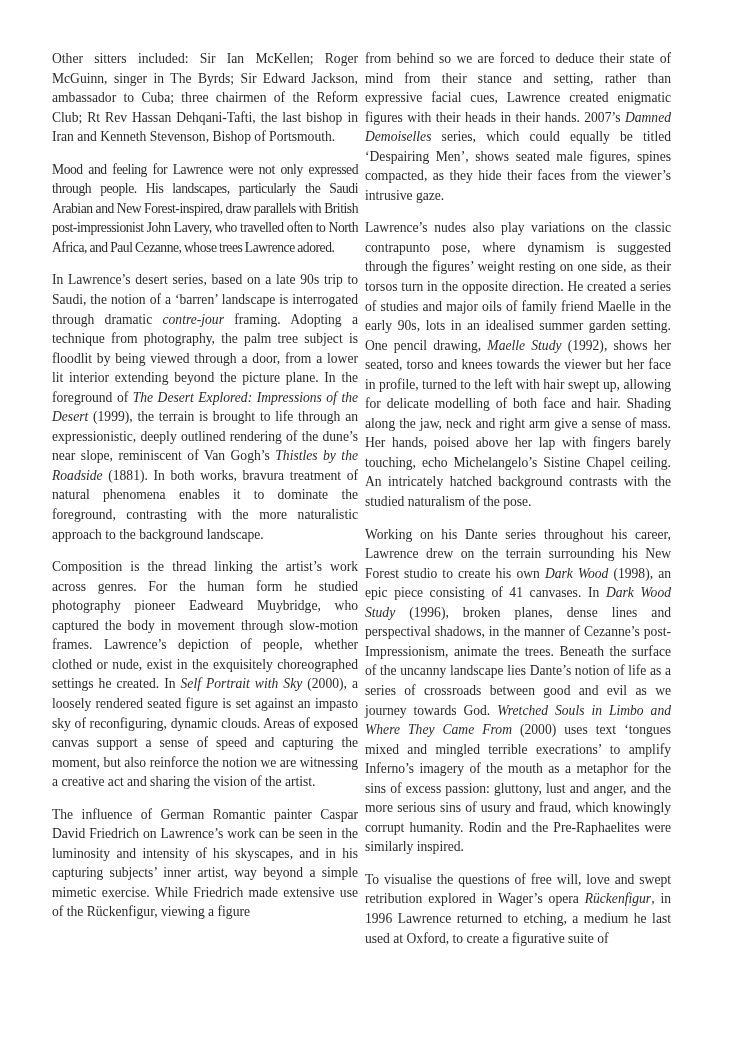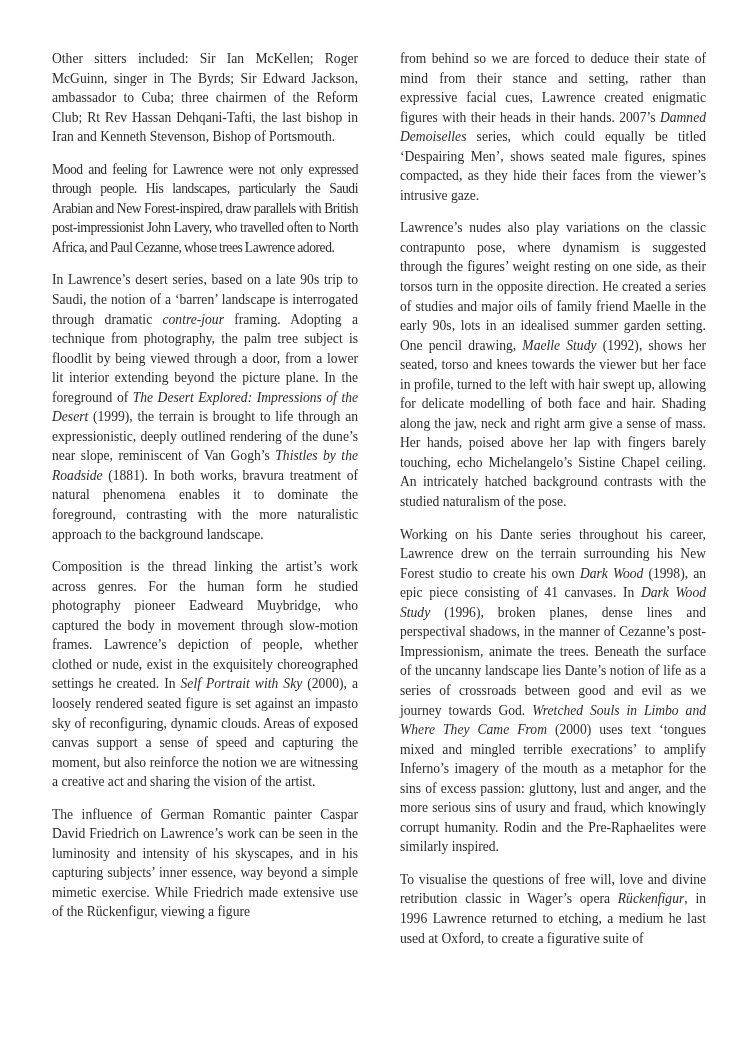--- a/index.html
+++ b/index.html
@@ -8,35 +8,35 @@
     position: absolute; left: 0; top: 0; width: 742px; height: 744px;
     background: #ffffff;
   }
   .col {
     position: absolute; top: 49px; width: 306px;
     font-family: "Liberation Serif", "DejaVu Serif", serif;
     font-size: 13.6px; line-height: 19.55px; color: #2b2b2b;
     text-align: justify; hyphens: none;
   }
   .col.left { left: 52px; }
-  .col.right { left: 400px; }
+  .col.right { left: 365px; }
   .col p { margin: 0 0 13px 0; }
   .col p.p-tight { letter-spacing: -0.45px; word-spacing: -0.5px; }
   em { font-style: italic; }
 </style>
 </head>
 <body>
 
 <div class="page">
   <div class="col left">
     <p><span>Other sitters included: Sir Ian McKellen; Roger McGuinn, singer in The Byrds; Sir Edward Jackson, ambassador to Cuba; three chairmen of the Reform Club; Rt Rev Hassan Dehqani-Tafti, the last bishop in Iran and Kenneth Stevenson, Bishop of Portsmouth.</span></p>
     <p class="p-tight"><span>Mood and feeling for Lawrence were not only expressed through people. His landscapes, particularly the Saudi Arabian and New Forest-inspired, draw parallels with British post-impressionist John Lavery, who travelled often to North Africa, and Paul Cezanne, whose trees Lawrence adored.</span></p>
     <p><span>In Lawrence’s desert series, based on a late 90s trip to Saudi, the notion of a ‘barren’ landscape is interrogated through dramatic </span><em>contre-jour</em><span> framing. Adopting a technique from photography, the palm tree subject is floodlit by being viewed through a door, from a lower lit interior extending beyond the picture plane. In the foreground of </span><em>The Desert Explored: Impressions of the Desert</em><span> (1999), the terrain is brought to life through an expressionistic, deeply outlined rendering of the dune’s near slope, reminiscent of Van Gogh’s </span><em>Thistles by the Roadside</em><span> (1881). In both works, bravura treatment of natural phenomena enables it to dominate the foreground, contrasting with the more naturalistic approach to the background landscape.</span></p>
     <p><span>Composition is the thread linking the artist’s work across genres. For the human form he studied photography pioneer Eadweard Muybridge, who captured the body in movement through slow-motion frames. Lawrence’s depiction of people, whether clothed or nude, exist in the exquisitely choreographed settings he created. In </span><em>Self Portrait with Sky</em><span> (2000), a loosely rendered seated figure is set against an impasto sky of reconfiguring, dynamic clouds. Areas of exposed canvas support a sense of speed and capturing the moment, but also reinforce the notion we are witnessing a creative act and sharing the vision of the artist.</span></p>
-    <p><span>The influence of German Romantic painter Caspar David Friedrich on Lawrence’s work can be seen in the luminosity and intensity of his skyscapes, and in his capturing subjects’ inner essence, way beyond a simple mimetic exercise. While Friedrich made extensive use of the Rückenfigur, viewing a figure</span></p>
+    <p><span>The influence of German Romantic painter Caspar David Friedrich on Lawrence’s work can be seen in the luminosity and intensity of his skyscapes, and in his capturing subjects’ inner artist, way beyond a simple mimetic exercise. While Friedrich made extensive use of the Rückenfigur, viewing a figure</span></p>
   </div>
   <div class="col right">
     <p><span>from behind so we are forced to deduce their state of mind from their stance and setting, rather than expressive facial cues, Lawrence created enigmatic figures with their heads in their hands. 2007’s </span><em>Damned Demoiselles</em><span> series, which could equally be titled ‘Despairing Men’, shows seated male figures, spines compacted, as they hide their faces from the viewer’s intrusive gaze.</span></p>
     <p><span>Lawrence’s nudes also play variations on the classic contrapunto pose, where dynamism is suggested through the figures’ weight resting on one side, as their torsos turn in the opposite direction. He created a series of studies and major oils of family friend Maelle in the early 90s, lots in an idealised summer garden setting. One pencil drawing, </span><em>Maelle Study</em><span> (1992), shows her seated, torso and knees towards the viewer but her face in profile, turned to the left with hair swept up, allowing for delicate modelling of both face and hair. Shading along the jaw, neck and right arm give a sense of mass. Her hands, poised above her lap with fingers barely touching, echo Michelangelo’s Sistine Chapel ceiling. An intricately hatched background contrasts with the studied naturalism of the pose.</span></p>
     <p><span>Working on his Dante series throughout his career, Lawrence drew on the terrain surrounding his New Forest studio to create his own </span><em>Dark Wood</em><span> (1998), an epic piece consisting of 41 canvases. In </span><em>Dark Wood Study</em><span> (1996), broken planes, dense lines and perspectival shadows, in the manner of Cezanne’s post-Impressionism, animate the trees. Beneath the surface of the uncanny landscape lies Dante’s notion of life as a series of crossroads between good and evil as we journey towards God. </span><em>Wretched Souls in Limbo and Where They Came From</em><span> (2000) uses text ‘tongues mixed and mingled terrible execrations’ to amplify Inferno’s imagery of the mouth as a metaphor for the sins of excess passion: gluttony, lust and anger, and the more serious sins of usury and fraud, which knowingly corrupt humanity. Rodin and the Pre-Raphaelites were similarly inspired.</span></p>
-    <p><span>To visualise the questions of free will, love and divine retribution classic in Wager’s opera </span><em>Rückenfigur</em><span>, in 1996 Lawrence returned to etching, a medium he last used at Oxford, to create a figurative suite of</span></p>
+    <p><span>To visualise the questions of free will, love and swept retribution explored in Wager’s opera </span><em>Rückenfigur</em><span>, in 1996 Lawrence returned to etching, a medium he last used at Oxford, to create a figurative suite of</span></p>
   </div>
 </div>
 
 </body></html>

